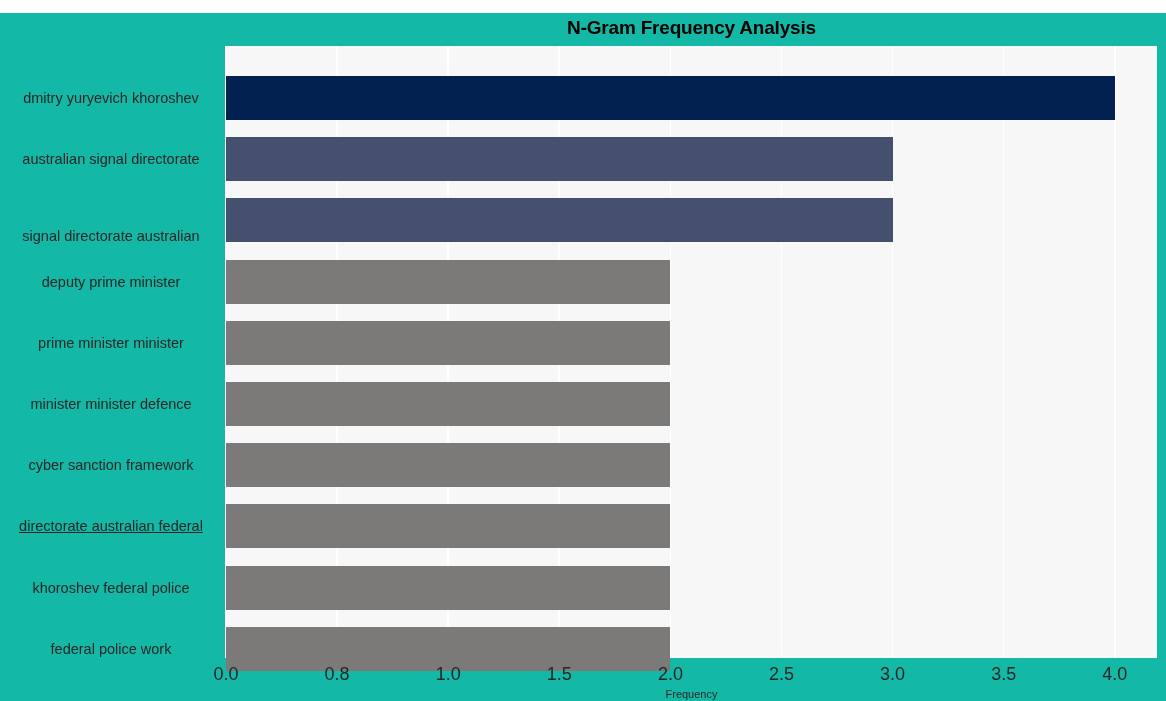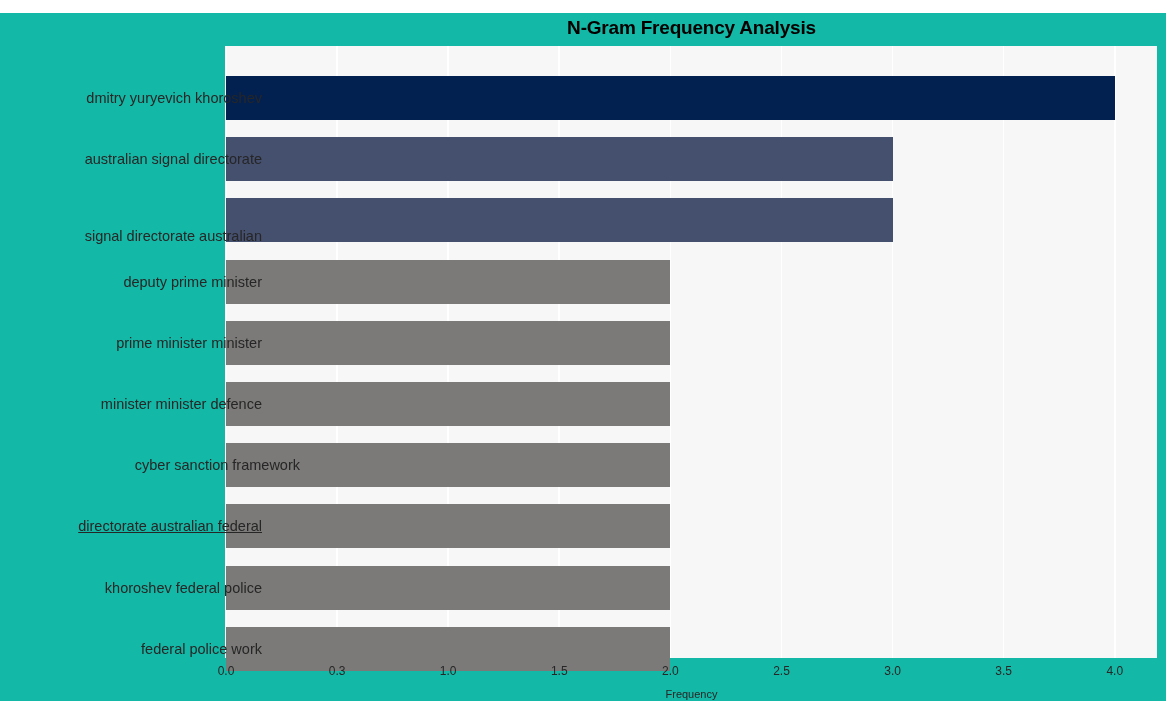--- a/index.html
+++ b/index.html
@@ -60,36 +60,35 @@
     position: absolute;
     height: 44px;
     left: 0;
   }
 
   
   .ytick {
     position: absolute;
     left: 0;
     width: 222px;
-    text-align: right;
+    text-align: center;
     font-size: 14.5px;
     color: #262626;
     white-space: nowrap;
     line-height: 1;
-    padding-left: 40px;
   }
 
   
   .xtick {
     position: absolute;
     top: 652px;
     width: 80px;
     margin-left: -40px;
     text-align: center;
-    font-size: 12px;
+    font-size: 18px;
     color: #262626;
     line-height: 1;
   }
 
   #xlabel {
     position: absolute;
     left: 226px;
     top: 676px;
     width: 931px;
     text-align: center;
@@ -131,28 +130,28 @@
       </div>
   </div>
 
   <div id="yticks">
       <div class="ytick" style="top: 78px;">dmitry yuryevich khoroshev</div>
       <div class="ytick" style="top: 139px;">australian signal directorate</div>
       <div class="ytick" style="top: 200px; margin-top: 16px;">signal directorate australian</div>
       <div class="ytick" style="top: 262px;">deputy prime minister</div>
       <div class="ytick" style="top: 323px;">prime minister minister</div>
       <div class="ytick" style="top: 384px;">minister minister defence</div>
-      <div class="ytick" style="top: 445px; margin-left: 38px;">cyber sanction framework</div>
+      <div class="ytick" style="top: 445px;">cyber sanction framework</div>
       <div class="ytick" style="top: 506px; text-decoration: underline;">directorate australian federal</div>
       <div class="ytick" style="top: 568px;">khoroshev federal police</div>
       <div class="ytick" style="top: 629px;">federal police work</div>
     </div>
   <div id="xticks">
       <div class="xtick" style="left: 226px;">0.0</div>
-      <div class="xtick" style="left: 337.098px;">0.3</div>
+      <div class="xtick" style="left: 337.098px;">0.8</div>
       <div class="xtick" style="left: 448.196px;">1.0</div>
       <div class="xtick" style="left: 559.294px;">1.5</div>
       <div class="xtick" style="left: 670.391px;">2.0</div>
       <div class="xtick" style="left: 781.489px;">2.5</div>
       <div class="xtick" style="left: 892.587px;">3.0</div>
       <div class="xtick" style="left: 1003.68px;">3.5</div>
       <div class="xtick" style="left: 1114.78px;">4.0</div>
     </div>
 
   <div id="xlabel">Frequency</div>

